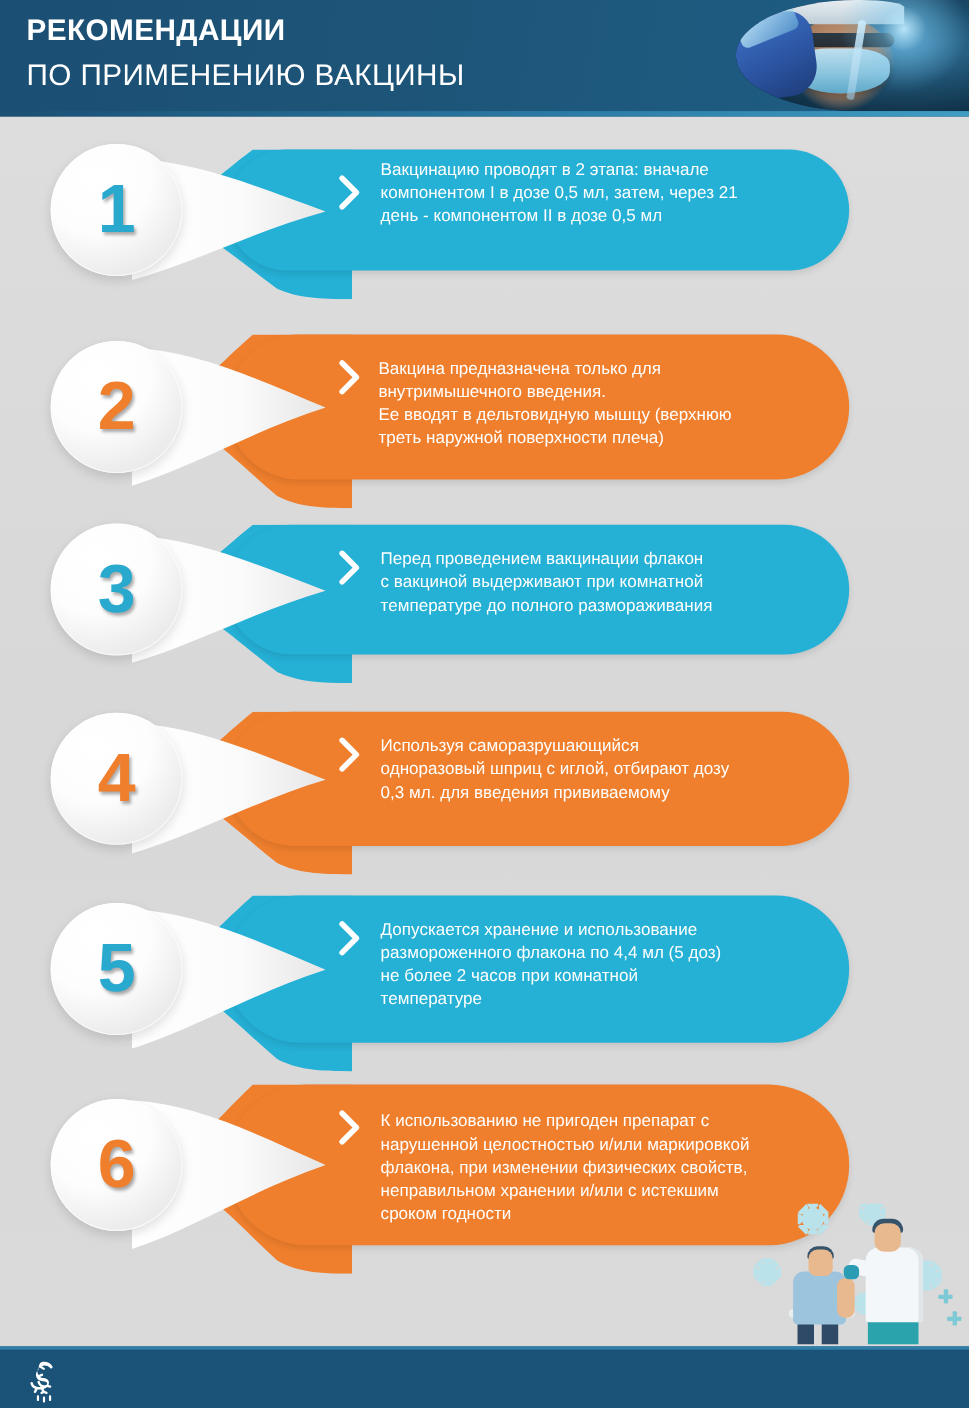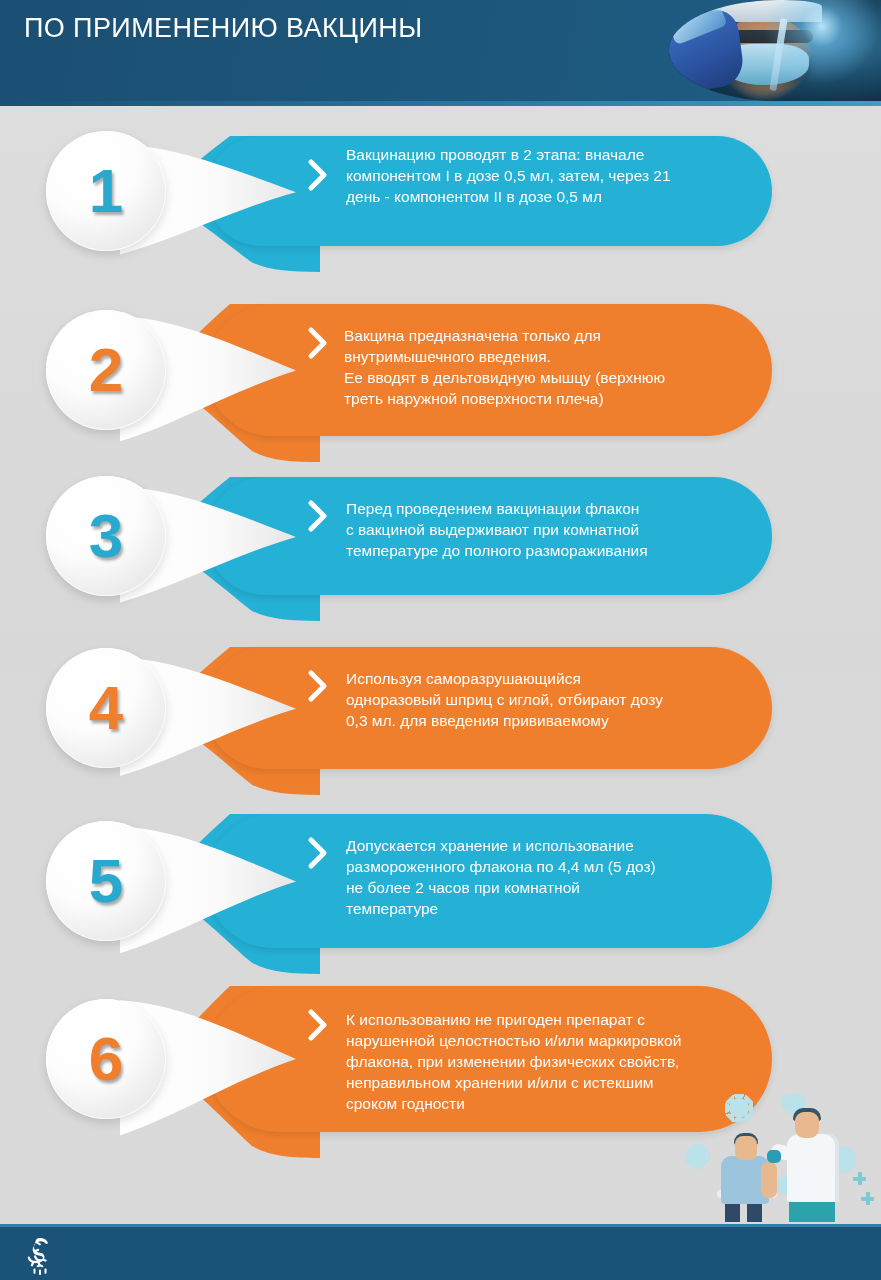--- a/index.html
+++ b/index.html
@@ -31,21 +31,21 @@
   #header-title {
     position:absolute; left:24px; top:14px;
     color:#ffffff; line-height:1.0;
   }
   #header-title .l1 {
     display:block; font-size:27px; font-weight:bold;
     letter-spacing:0.4px;
   }
   #header-title .l2 {
     display:block; font-size:27px; font-weight:400;
-    letter-spacing:0.4px; margin-top:1px;
+    letter-spacing:0.4px; margin-top:14px;
   }
 
   
   #header-photo {
     position:absolute; right:0; top:0;
     width:212px; height:101px;
     border-radius:110px 0 0 110px / 50px 0 0 50px;
     overflow:hidden;
     background:#0e3347;
   }
@@ -239,20 +239,21 @@
     letter-spacing:.2px;
   }
 </style>
 </head>
 <body>
 
 <div id="page">
 
   <div id="header">
     <div id="header-title">
+      <span class="l1">РЕКОМЕНДАЦИИ</span>
       <span class="l2">ПО ПРИМЕНЕНИЮ ВАКЦИНЫ</span>
     </div>
     <div id="header-photo">
       <div class="photo-layer ph-bg"></div>
       <div class="photo-layer ph-face"></div>
       <div class="photo-layer ph-glasses"></div>
       <div class="photo-layer ph-mask"></div>
       <div class="photo-layer ph-coat"></div>
       <div class="photo-layer ph-glove"></div>
       <div class="photo-layer ph-vial"></div>

